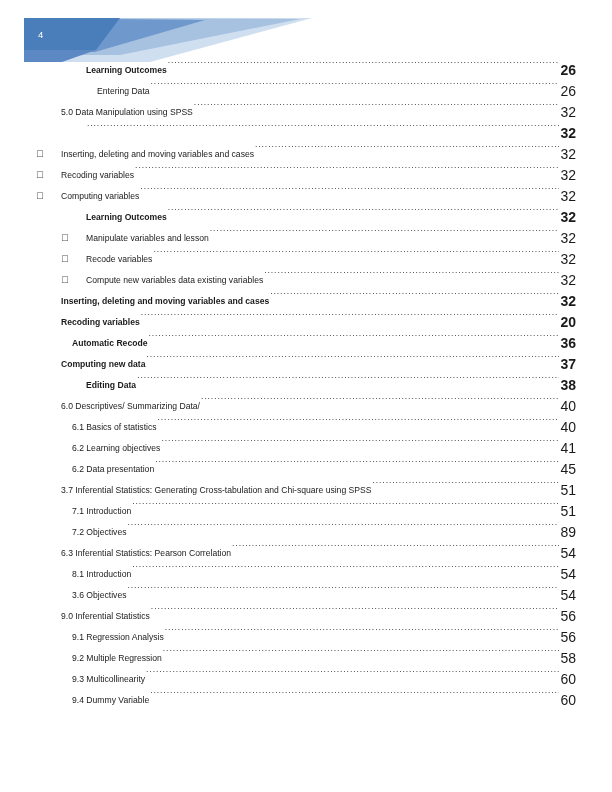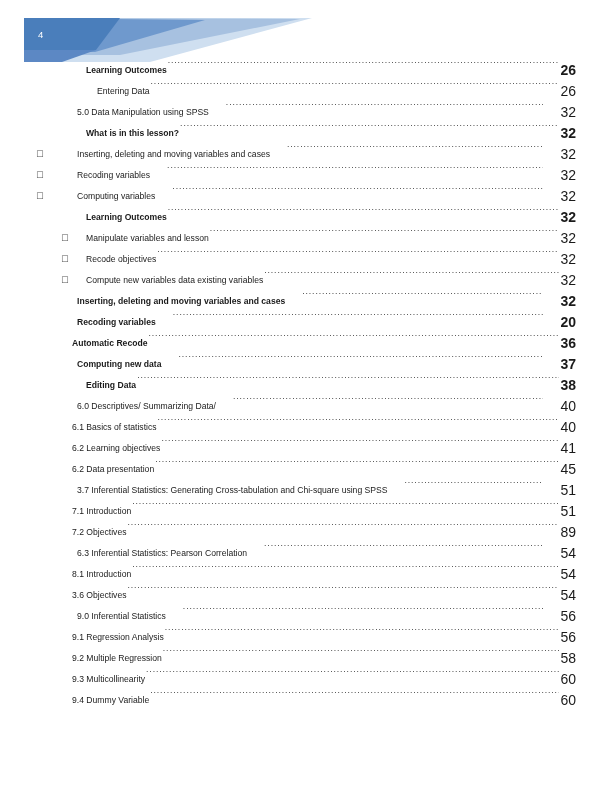--- a/index.html
+++ b/index.html
@@ -89,21 +89,21 @@
 
   .toc-page {
     flex: 0 0 auto;
     text-align: right;
     min-width: 13px;
     font-size: 14px;
   }
 
   
   .b   { font-weight: bold; }
-  .ind-0  { padding-left: 0px; gap: 16px; }
+  .ind-0  { padding-left: 0px; }
   .ind-1  { padding-left: 11px; }
   .ind-2  { padding-left: 25px; }
   .ind-3  { padding-left: 36px; }
 </style>
 </head>
 <body>
 
 <div id="corner-banner">
   <svg width="320" height="70" viewBox="0 0 320 70" xmlns="http://www.w3.org/2000/svg">
     <polygon points="24,18 312,18 150,62 24,62" fill="#cfdff0"></polygon>
@@ -130,21 +130,20 @@
       <span class="toc-page">26</span>
     </div>
     <div class="toc-row ind-0">
       <span class="toc-box"></span>
       <span class="toc-title">5.0 Data Manipulation using SPSS</span>
       <span class="toc-leader"></span>
       <span class="toc-page">32</span>
     </div>
     <div class="toc-row ind-2">
       <span class="toc-box"></span>
-      <span class="toc-title b">What is in this lesson?</span>
       <span class="toc-leader"></span>
       <span class="toc-page b">32</span>
     </div>
     <div class="toc-row ind-0">
       <span class="toc-box">☐</span>
       <span class="toc-title">Inserting, deleting and moving variables and cases</span>
       <span class="toc-leader"></span>
       <span class="toc-page">32</span>
     </div>
     <div class="toc-row ind-0">
@@ -166,21 +165,21 @@
       <span class="toc-page b">32</span>
     </div>
     <div class="toc-row ind-2">
       <span class="toc-box">☐</span>
       <span class="toc-title">Manipulate variables and lesson</span>
       <span class="toc-leader"></span>
       <span class="toc-page">32</span>
     </div>
     <div class="toc-row ind-2">
       <span class="toc-box">☐</span>
-      <span class="toc-title">Recode objectives</span>
+      <span class="toc-title">Recode variables</span>
       <span class="toc-leader"></span>
       <span class="toc-page">32</span>
     </div>
     <div class="toc-row ind-2">
       <span class="toc-box">☐</span>
       <span class="toc-title">Compute new variables data existing variables</span>
       <span class="toc-leader"></span>
       <span class="toc-page">32</span>
     </div>
     <div class="toc-row ind-0">

